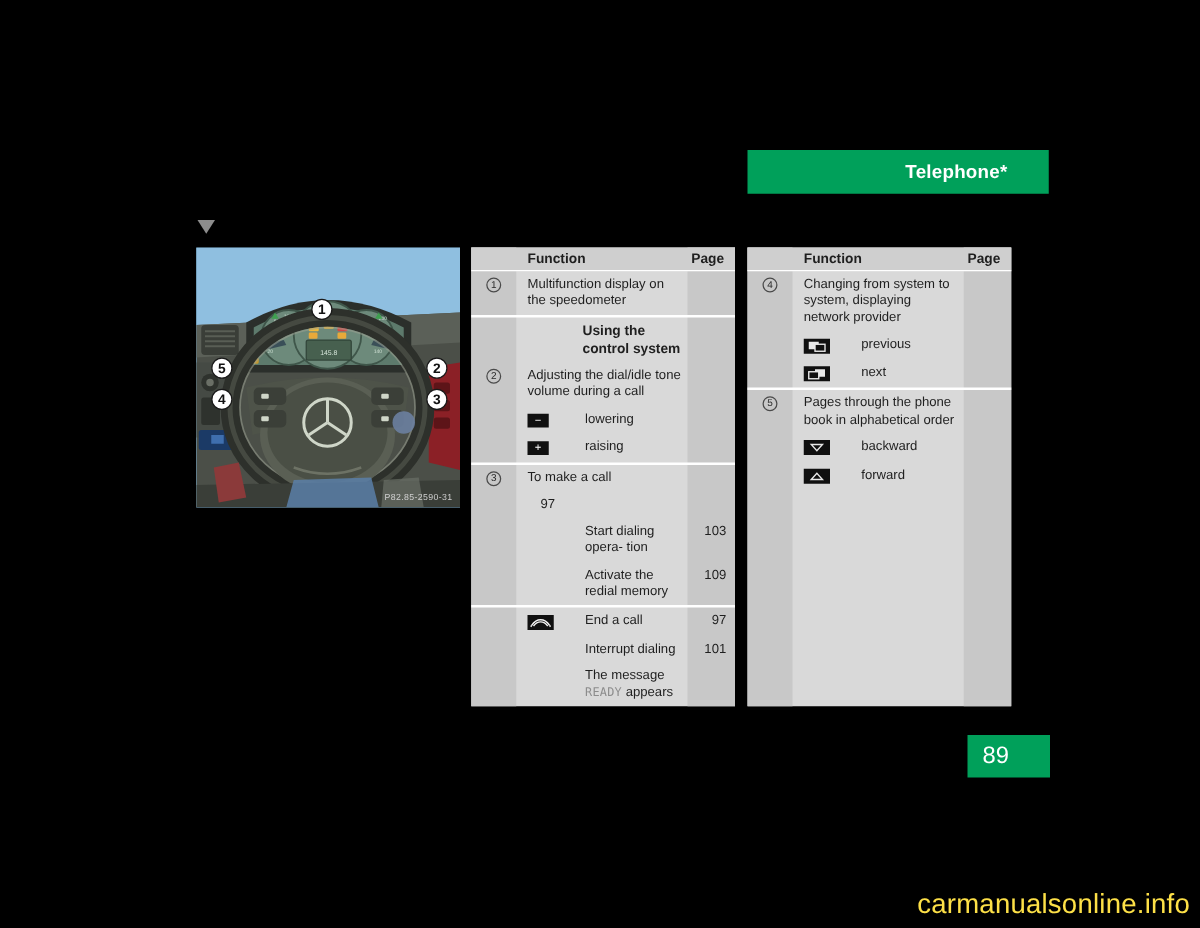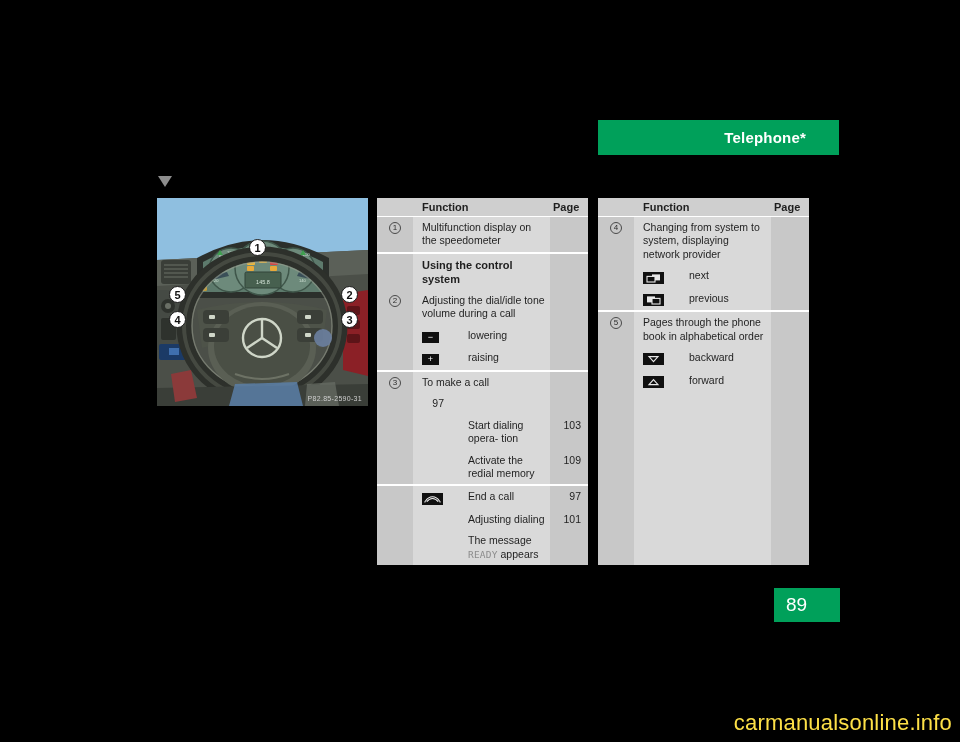--- a/index.html
+++ b/index.html
@@ -90,21 +90,21 @@
 
   .row { display: flex; align-items: flex-start; }
   .row .c-num { width: 36px; flex: 0 0 36px; display: flex; justify-content: center; padding-top: 5px; }
   .row .c-fn  { flex: 1; padding: 4px 4px 4px 9px; line-height: 1.28; }
   .row .c-pg  { width: 38px; flex: 0 0 38px; padding: 4px 7px 4px 0; text-align: right; line-height: 1.28; }
 
   .row.sub .c-fn { display: flex; align-items: flex-start; padding-left: 9px; }
   .row.sub .icoslot { flex: 0 0 46px; padding-top: 1px; }
   .row.sub .subtext { flex: 1; line-height: 1.28; }
 
-  .bold-row .c-fn { font-weight: bold; font-size: 11px; }
+  .bold-row .c-fn { font-weight: bold; font-size: 11px; margin-left: 44px; }
 
   .numcircle {
     width: 12px; height: 12px; border-radius: 50%;
     border: 1px solid #4a4a4a; color: #2a2a2a;
     font-size: 8px; line-height: 10px; text-align: center;
     display: inline-block;
   }
 
   .ready { color: #8c8c8c; font-family: "DejaVu Sans Mono", monospace; font-size: 9.5px; letter-spacing: .2px; }
 
@@ -357,21 +357,21 @@
               </span>
             </span>
             <span class="subtext">End a call</span>
           </div>
           <div class="c-pg">97</div>
         </div>
         <div class="row sub">
           <div class="c-num"></div>
           <div class="c-fn">
             <span class="icoslot"></span>
-            <span class="subtext">Adjusting dialing</span>
+            <span class="subtext">Interrupt dialing</span>
           </div>
           <div class="c-pg">101</div>
         </div>
         <div class="row sub">
           <div class="c-num"></div>
           <div class="c-fn">
             <span class="icoslot"></span>
             <span class="subtext">
               <span>The message</span><br>
               <span class="ready">READY</span>
@@ -401,41 +401,41 @@
           </div>
           <div class="c-fn">Changing from system to system, displaying network provider</div>
           <div class="c-pg"></div>
         </div>
         <div class="row sub">
           <div class="c-num"></div>
           <div class="c-fn">
             <span class="icoslot">
               <span class="ico">
                 <svg width="21" height="12" viewBox="0 0 21 12">
+                  <rect x="4" y="2.4" width="8" height="6" fill="#e8e8e8"></rect>
+                  <rect x="9" y="4.4" width="8" height="5.6" fill="#101010" stroke="#e8e8e8" stroke-width="1.1"></rect>
+                </svg>
+              </span>
+            </span>
+            <span class="subtext">previous</span>
+          </div>
+          <div class="c-pg"></div>
+        </div>
+        <div class="row sub">
+          <div class="c-num"></div>
+          <div class="c-fn">
+            <span class="icoslot">
+              <span class="ico">
+                <svg width="21" height="12" viewBox="0 0 21 12">
                   <rect x="9" y="2.4" width="8" height="6" fill="#e8e8e8"></rect>
                   <rect x="4" y="4.4" width="8" height="5.6" fill="#101010" stroke="#e8e8e8" stroke-width="1.1"></rect>
                 </svg>
               </span>
             </span>
             <span class="subtext">next</span>
-          </div>
-          <div class="c-pg"></div>
-        </div>
-        <div class="row sub">
-          <div class="c-num"></div>
-          <div class="c-fn">
-            <span class="icoslot">
-              <span class="ico">
-                <svg width="21" height="12" viewBox="0 0 21 12">
-                  <rect x="4" y="2.4" width="8" height="6" fill="#e8e8e8"></rect>
-                  <rect x="9" y="4.4" width="8" height="5.6" fill="#101010" stroke="#e8e8e8" stroke-width="1.1"></rect>
-                </svg>
-              </span>
-            </span>
-            <span class="subtext">previous</span>
           </div>
           <div class="c-pg"></div>
         </div>
       </div>
 
       <div class="group">
         <div class="row">
           <div class="c-num">
             <span class="numcircle">5</span>
           </div>

